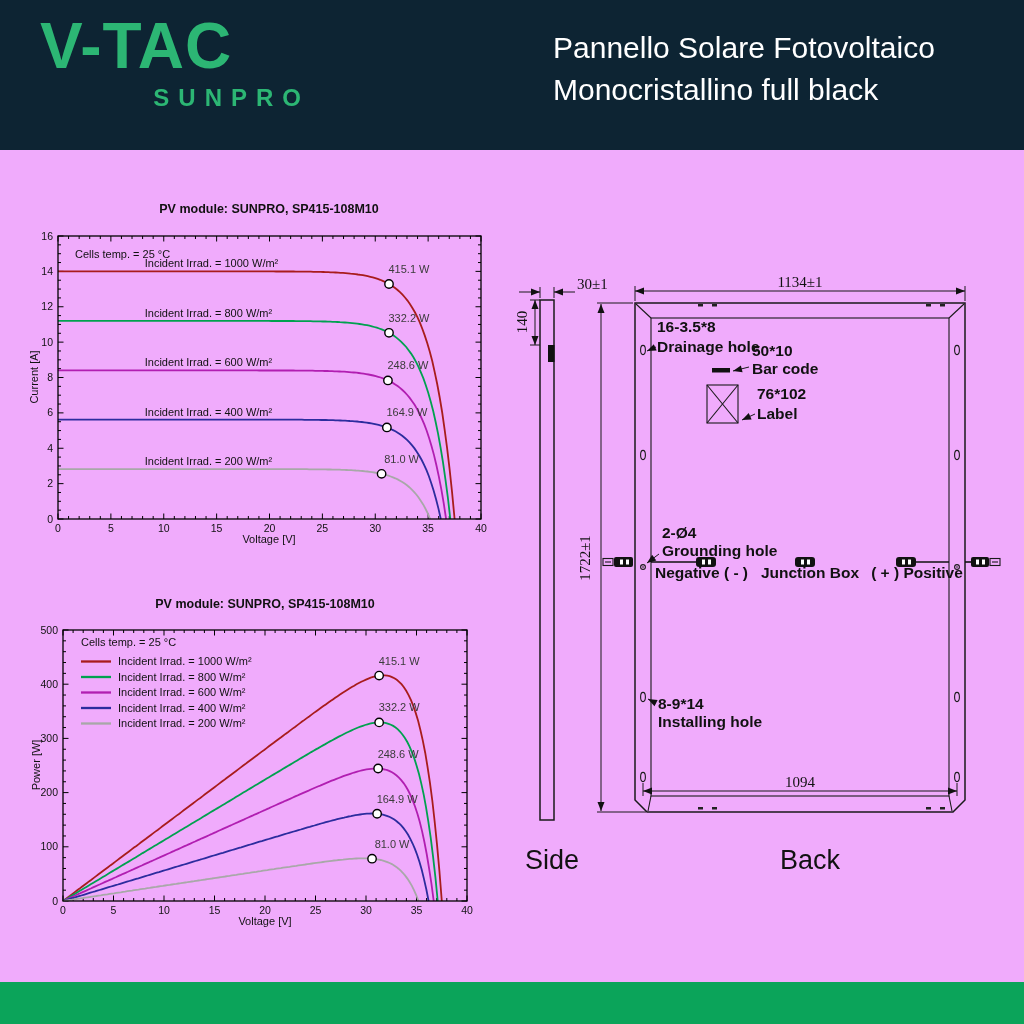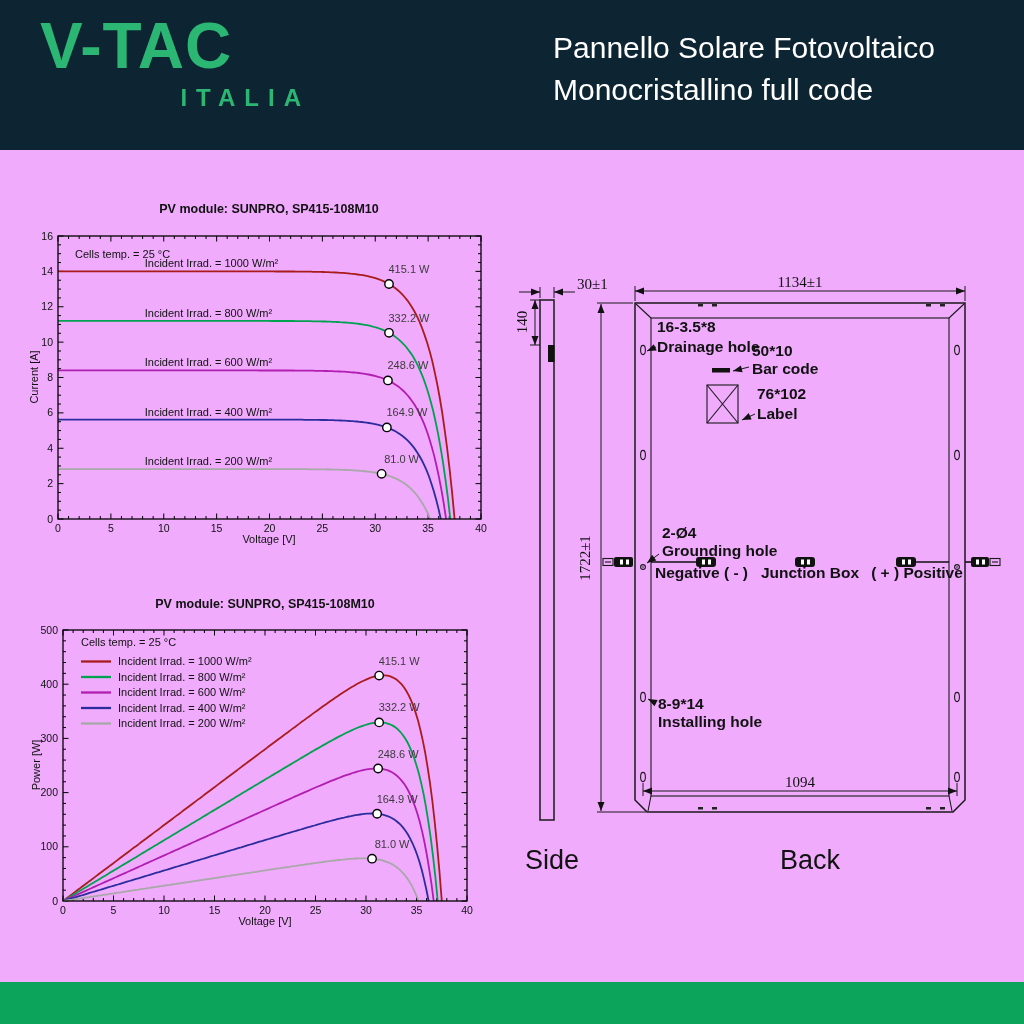--- a/index.html
+++ b/index.html
@@ -33,25 +33,25 @@
   .viewlab{font-size:27px;fill:#111;}
 </style>
 </head>
 <body>
 
 <div class="page">
 
   <div class="hdr">
     <div class="logo">
       <div class="brand">V-TAC</div>
-      <div class="brand-sub">ITALIA</div>
+      <div class="brand-sub">SUNPRO</div>
     </div>
     <div class="hdr-title">
       <div>Pannello Solare Fotovoltaico</div>
-      <div>Monocristallino full code</div>
+      <div>Monocristallino full black</div>
     </div>
   </div>
 
   <svg class="chart chart-iv" width="475" height="358" viewBox="0 0 475 358">
     <text class="chart-title" x="241" y="17" text-anchor="middle">PV module:  SUNPRO,  SP415-108M10</text>
     <text class="axis-label" x="241" y="347" text-anchor="middle">Voltage [V]</text>
     <text class="axis-label" transform="translate(10,181) rotate(-90)" text-anchor="middle">Current [A]</text>
     <g id="iv-plot">
         <line x1="30" y1="323" x2="30" y2="317.5" stroke="#000" stroke-width="1"></line>
         <line x1="30" y1="40" x2="30" y2="45.5" stroke="#000" stroke-width="1"></line>

